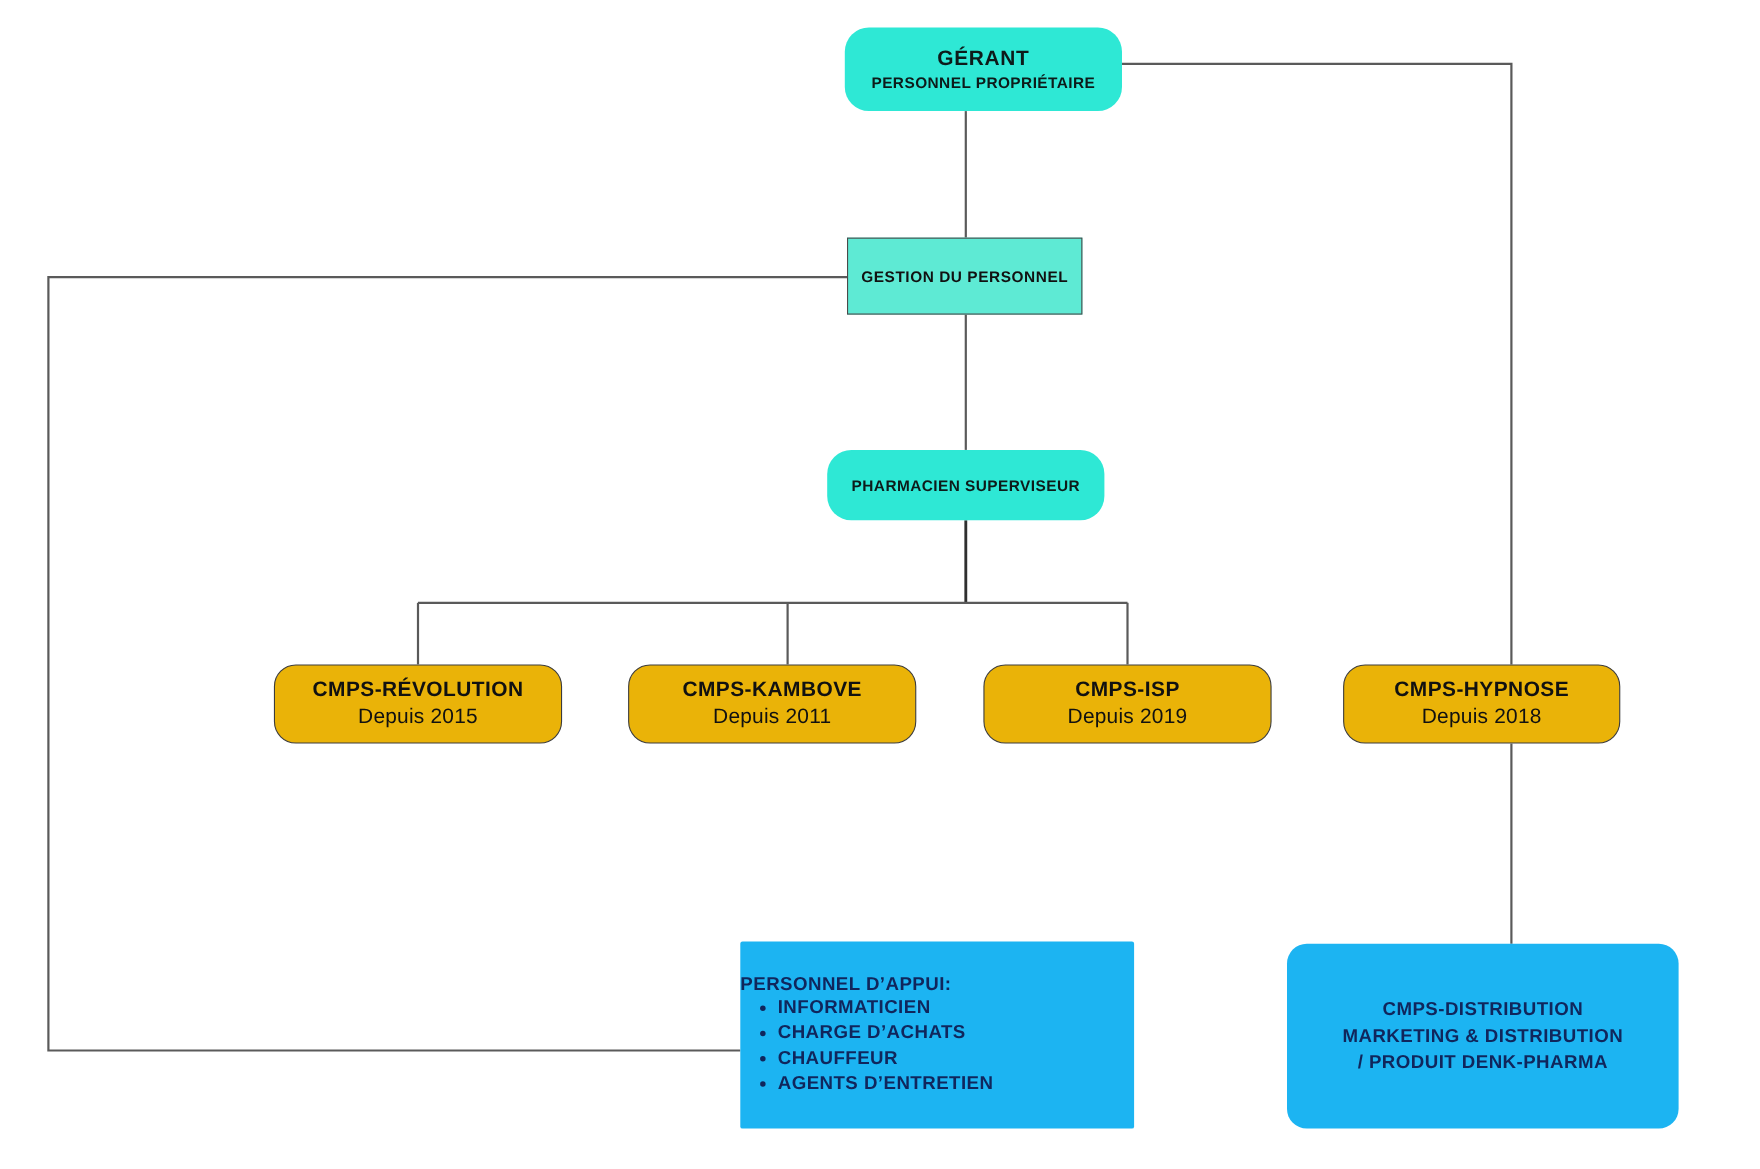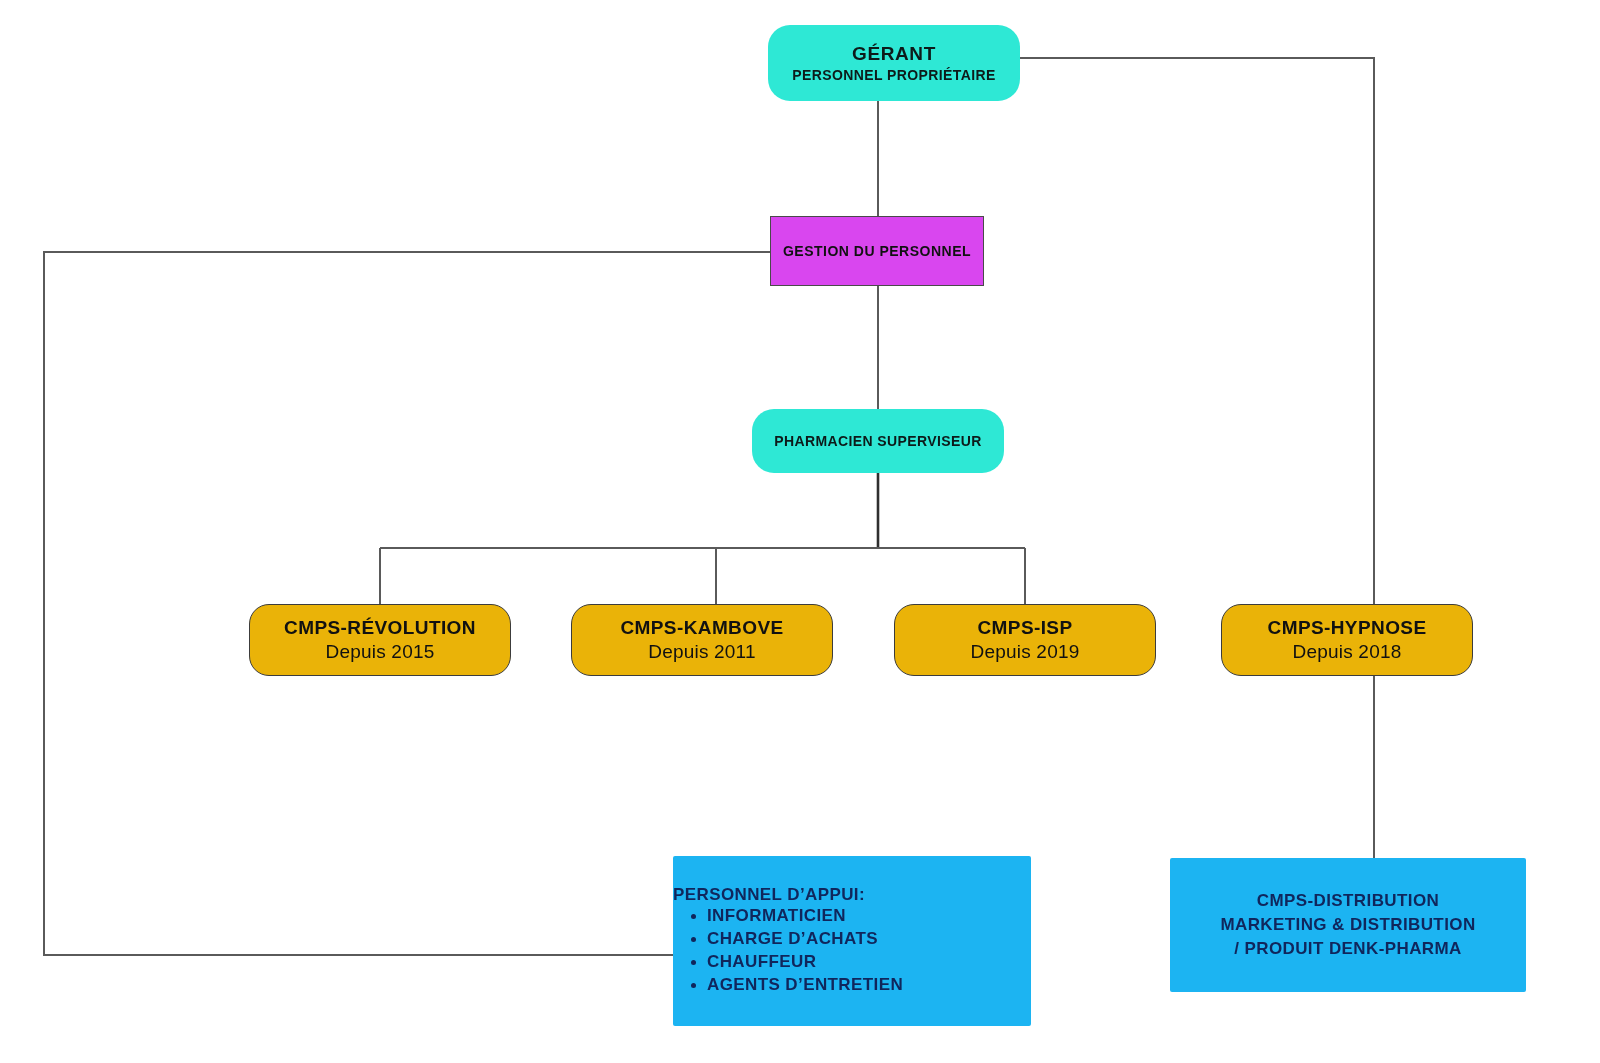--- a/index.html
+++ b/index.html
@@ -45,21 +45,21 @@
     font-weight: bold;
     letter-spacing: 0.6px;
   }
   .node-teal .line2 {
     font-weight: bold;
     letter-spacing: 0.4px;
   }
 
   
   .node-rect {
-    background: #d946ef;
+    background: #5eead4;
     border: 1.5px solid #4a4a4a;
     color: #111111;
     font-weight: bold;
     letter-spacing: 0.5px;
   }
 
   
   .node-round {
     background: #eab308;
     border: 1.6px solid #3c3c3c;
@@ -191,21 +191,21 @@
   <div class="node node-blue" style="left:673px; top:856px; width:358px; height:170px; justify-content:center; padding:12px 0;">
     <div class="panel-heading">PERSONNEL D’APPUI:</div>
     <ul class="bullet-list">
       <li>INFORMATICIEN</li>
       <li>CHARGE D’ACHATS</li>
       <li>CHAUFFEUR</li>
       <li>AGENTS D’ENTRETIEN</li>
     </ul>
   </div>
 
-  <div class="node node-blue" style="left:1170px; top:858px; width:356px; height:134px;">
+  <div class="node node-blue" style="left:1170px; top:858px; width:356px; height:168px;border-radius:18px;">
     <div class="panel-lines">
       <div>CMPS-DISTRIBUTION</div>
       <div>MARKETING &amp; DISTRIBUTION</div>
       <div>/ PRODUIT DENK-PHARMA</div>
     </div>
   </div>
 
 </div>
 
 </body></html>

